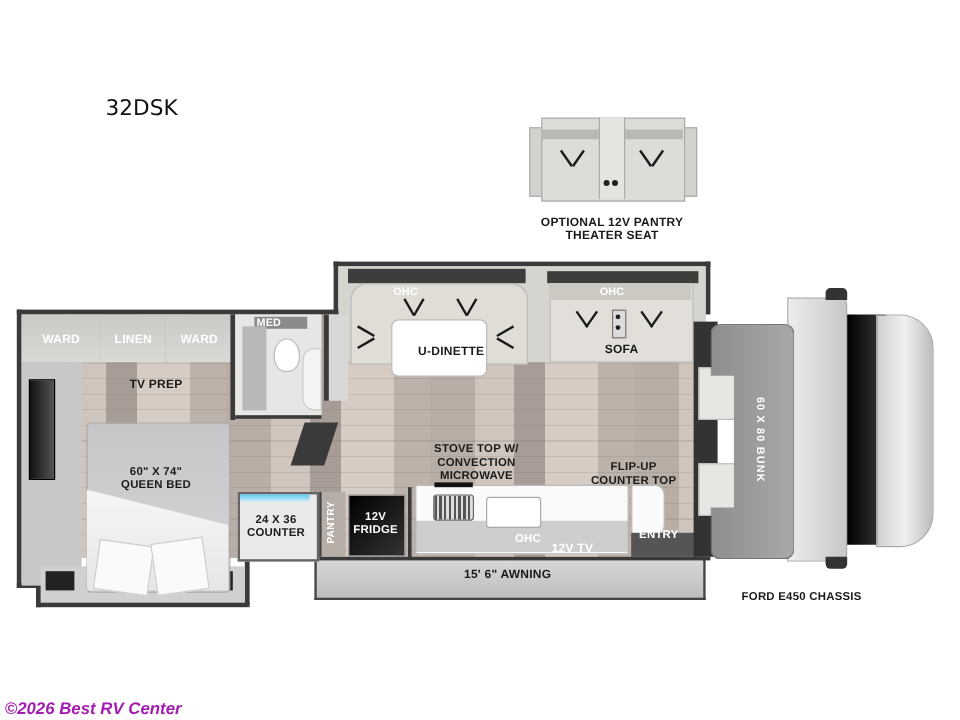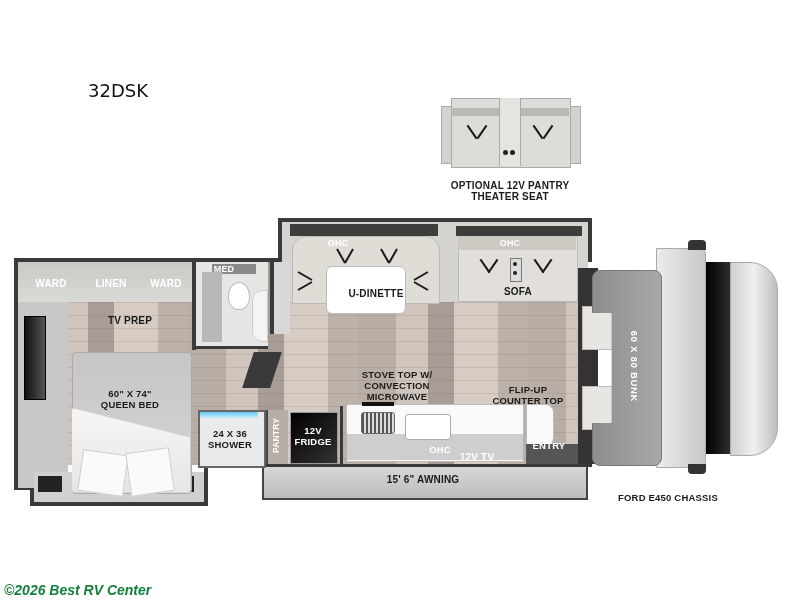--- a/index.html
+++ b/index.html
@@ -6,21 +6,21 @@
   body{width:800px;height:600px;position:relative;overflow:hidden;font-family:"DejaVu Sans",sans-serif;}
   .abs{position:absolute;}
   .lbl{position:absolute;font-family:"Liberation Sans",sans-serif;font-weight:bold;color:#1a1a1a;font-size:10px;text-align:center;line-height:11px;letter-spacing:0.2px;}
   .lbl.w{color:#fff;}
   .model{position:absolute;left:88px;top:80px;font-family:"DejaVu Sans",sans-serif;font-size:18px;color:#111;}
   .wood{background:
     repeating-linear-gradient(0deg, rgba(255,255,255,0.0) 0 6px, rgba(120,100,90,0.18) 6px 7px, rgba(255,255,255,0) 7px 13px),
     repeating-linear-gradient(90deg, #b9aea6 0 38px, #cfc5bd 38px 70px, #a89d96 70px 96px, #d6ccc4 96px 140px, #bdb2aa 140px 170px);
   }
   .wall{background:#3a3a3a;}
-  .copyright{position:absolute;left:4px;top:582px;font-family:"Liberation Sans",sans-serif;font-style:italic;font-weight:bold;font-size:14px;color:#15803d;}
+  .copyright{position:absolute;left:4px;top:582px;font-family:"Liberation Sans",sans-serif;font-style:italic;font-weight:bold;font-size:14px;color:#a21caf;}
   .ohc{background:linear-gradient(#c9c9c6,#d9d9d6);}
   .seatline{position:absolute;width:2px;height:16px;background:#1a1a1a;}
 </style>
 </head>
 <body>
 
 <div class="model">32DSK</div>
 
 <div class="abs" style="left:441px;top:96px;width:140px;height:70px;">
   <div class="abs" style="left:0;top:10px;width:12px;height:56px;background:#d2d2ce;border:1px solid #aaa;"></div>
@@ -90,21 +90,21 @@
 <div class="abs" style="left:228px;top:282px;width:20px;height:26px;background:#fff;border:1px solid #bbb;border-radius:50% 50% 45% 45%;"></div>
 <div class="abs" style="left:252px;top:290px;width:14px;height:50px;background:#f4f4f4;border:1px solid #ccc;border-radius:10px 0 0 10px;"></div>
 <div class="abs" style="left:202px;top:272px;width:20px;height:70px;background:#b8b8b8;"></div>
 <div class="abs" style="left:248px;top:352px;width:28px;height:36px;background:#3a3a3a;transform:skewX(-18deg);"></div>
 <div class="abs" style="left:270px;top:262px;width:16px;height:72px;background:#d8d8d8;border-left:4px solid #3a3a3a;"></div>
 
 <div class="abs" style="left:198px;top:410px;width:64px;height:54px;background:#eaeaea;border:2px solid #666;"></div>
 <div class="abs" style="left:200px;top:412px;width:58px;height:6px;background:linear-gradient(#5ec8ee,#cdeefb);"></div>
 <div class="lbl" style="left:198px;top:428px;width:64px;font-size:9.5px;">
   <div>24 X 36</div>
-  <div>SHOWER</div>
+  <div>COUNTER</div>
 </div>
 
 <div class="abs" style="left:266px;top:410px;width:20px;height:54px;background:#b5ada6;border-left:2px solid #444;"></div>
 <div class="lbl w" style="left:252px;top:430px;width:48px;font-size:8.5px;transform:rotate(-90deg);">PANTRY</div>
 
 <div class="abs" style="left:290px;top:412px;width:46px;height:50px;background:linear-gradient(135deg,#000,#333);border:1px solid #999;"></div>
 <div class="lbl w" style="left:290px;top:425px;width:46px;font-size:9.5px;">
   <div>12V</div>
   <div>FRIDGE</div>
 </div>

